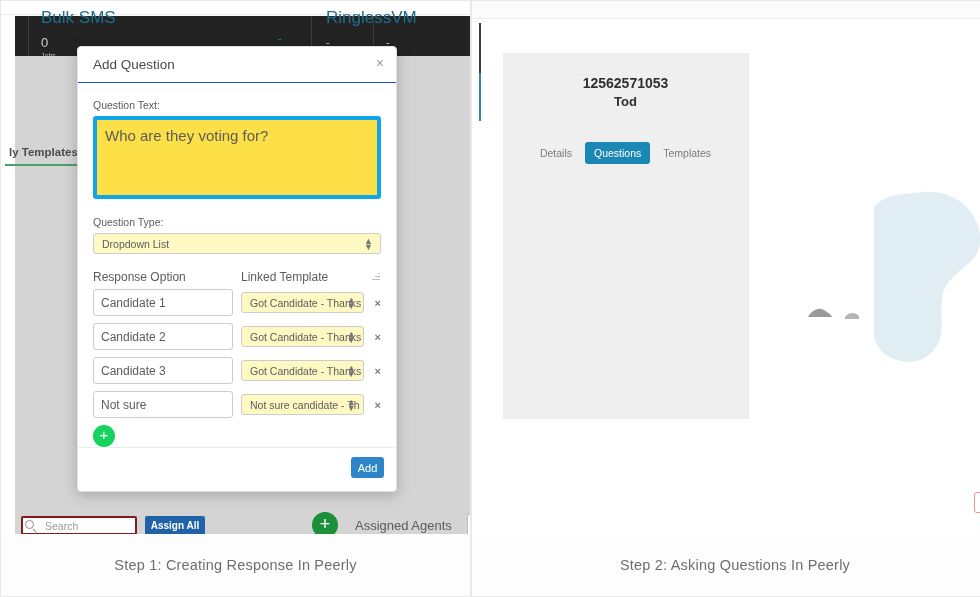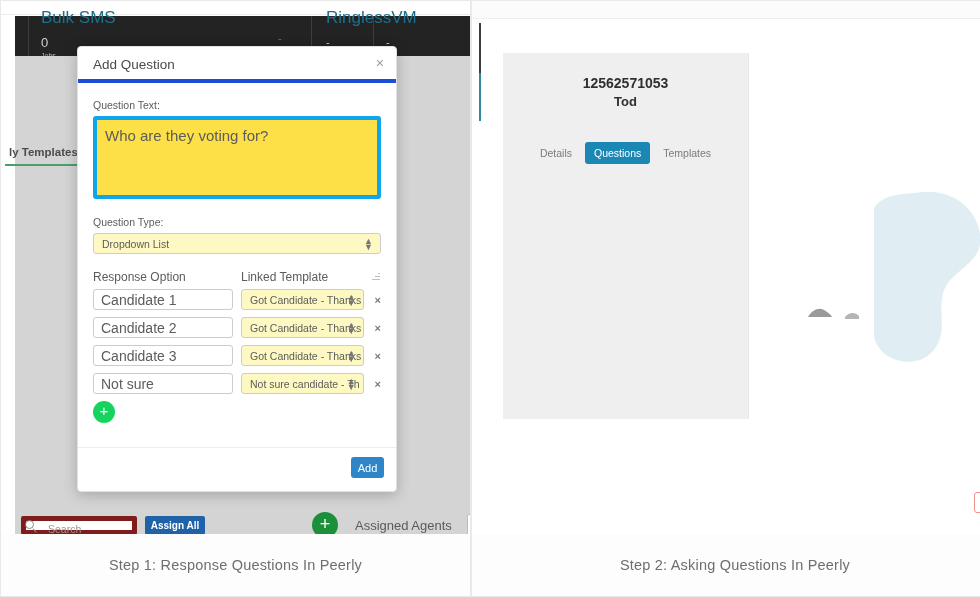--- a/index.html
+++ b/index.html
@@ -51,21 +51,21 @@
 
   .tablabel { position:absolute; font-size:11.5px; color:#4c4c4c; font-weight:600; }
   .tab-underline { position:absolute; height:2px; background:#4aa06a; }
   .vline { position:absolute; width:1px; background:#d8d8d8; }
 
   
   .bottom-strip { position:absolute; left:14px; top:497px; width:457px; height:38px; background:#ffffff; }
   .bs-overlay { position:absolute; left:0; top:0; width:457px; height:38px; background:#c8c8c8; opacity:.78; }
   .bs-search {
     position:absolute; left:6px; top:18px; width:116px; height:19px;
-    border:5px solid #7f1d1d; background:#fff; border-radius:2px;
+    border:2px solid #7f1d1d; background:#fff; border-radius:2px;
     font-size:10.5px; color:#9a9a9a; padding:2px 0 0 22px;
   }
   .bs-magnifier { position:absolute; left:10px; top:22px; width:9px; height:9px; border:1.4px solid #8b8b8b; border-radius:50%; }
   .bs-magnifier::after { content:""; position:absolute; right:-4px; bottom:-3px; width:5px; height:1.4px; background:#8b8b8b; transform:rotate(45deg); }
   .bs-assign {
     position:absolute; left:130px; top:18px; width:60px; height:19px;
     background:#1f62a8; color:#fff; font-size:10px; font-weight:700;
     display:flex; align-items:center; justify-content:center; border-radius:2px;
   }
   .bs-plus {
@@ -74,21 +74,21 @@
   }
   .bs-agents { position:absolute; left:340px; top:20px; font-size:13px; color:#5b5b5b; }
   .bs-box { position:absolute; left:452px; top:16px; width:18px; height:22px; border:1px solid #bdbdbd; background:#fff; border-radius:2px; }
 
   
   .modal {
     position:absolute; left:76px; top:45px; width:320px; height:446px;
     background:#ffffff; border:1px solid #e2e2e2; border-radius:4px;
     box-shadow: 0 3px 14px rgba(0,0,0,.22);
   }
-  .modal-head { position:relative; height:36px; border-bottom:4px solid #1d4ed8; }
+  .modal-head { position:relative; height:36px; border-bottom:1px solid #1d4ed8; }
   .modal-title { position:absolute; left:15px; top:10px; font-size:13.5px; color:#4a4a4a; }
   .modal-close { position:absolute; right:12px; top:8px; font-size:14px; color:#9c9c9c; cursor:pointer; }
   .modal-body { position:relative; padding:16px 15px 0 15px; }
 
   .fld-label { font-size:10.5px; color:#5c5c5c; margin-bottom:5px; }
   .q-textarea {
     width:288px; height:83px; border:4px solid #0ea5e9; border-radius:3px;
     font-size:15px; color:#5c5c5c; padding:7px 8px; background:#fde047;
     font-family:"Liberation Sans", sans-serif; resize:none; position:relative;
   }
@@ -100,22 +100,22 @@
     height:21px; display:flex; align-items:center;
   }
   .sel-shell span.val { font-size:10.5px; color:#5c5c5c; padding-left:8px; white-space:nowrap; overflow:hidden; }
   .sel-arrows { position:absolute; right:7px; top:4px; font-size:9px; color:#757575; line-height:6px; }
   .sel-arrows b { display:block; font-weight:400; }
 
   .opt-head { display:flex; font-size:12px; color:#5c5c5c; margin:16px 0 5px 0; }
   .opt-head .c1 { width:148px; }
   .opt-row { display:flex; align-items:center; margin-bottom:7px; }
   .opt-input {
-    width:140px; height:21px; border:1px solid #ccc; border-radius:3px;
-    font-size:14px; color:#5c5c5c; padding:0 7px; background:#fff;
+    width:140px; height:27px; border:1px solid #ccc; border-radius:3px;
+    font-size:12px; color:#5c5c5c; padding:0 7px; background:#fff;
     font-family:"Liberation Sans", sans-serif;
   }
   .opt-sel { width:124px; margin-left:8px; }
   .opt-x { margin-left:11px; font-size:11px; color:#7a7a7a; font-weight:700; cursor:pointer; }
 
   .add-opt-btn {
     margin-top:4px; width:22px; height:22px; border-radius:50%;
     background:#14d45e; color:#fff; font-size:15px; line-height:20px; text-align:center; font-weight:300;
   }
   .modal-foot { position:absolute; left:0; right:0; bottom:0; height:44px; border-top:1px solid #ededed; }
@@ -272,21 +272,21 @@
 
           <div class="add-opt-btn">+</div>
         </div>
 
         <div class="modal-foot">
           <div class="btn-add">Add</div>
         </div>
       </div>
 
     </div>
-    <div class="caption">Step 1: Response Questions In Peerly</div>
+    <div class="caption">Step 1: Creating Response In Peerly</div>
   </div>
 
   <div class="panel" id="panel-right">
     <div class="shot" id="right-shot">
 
       <div class="rt-topbar"></div>
       <div class="rail-dark"></div>
       <div class="rail-teal"></div>
 
       <div class="convo-grey"></div>

